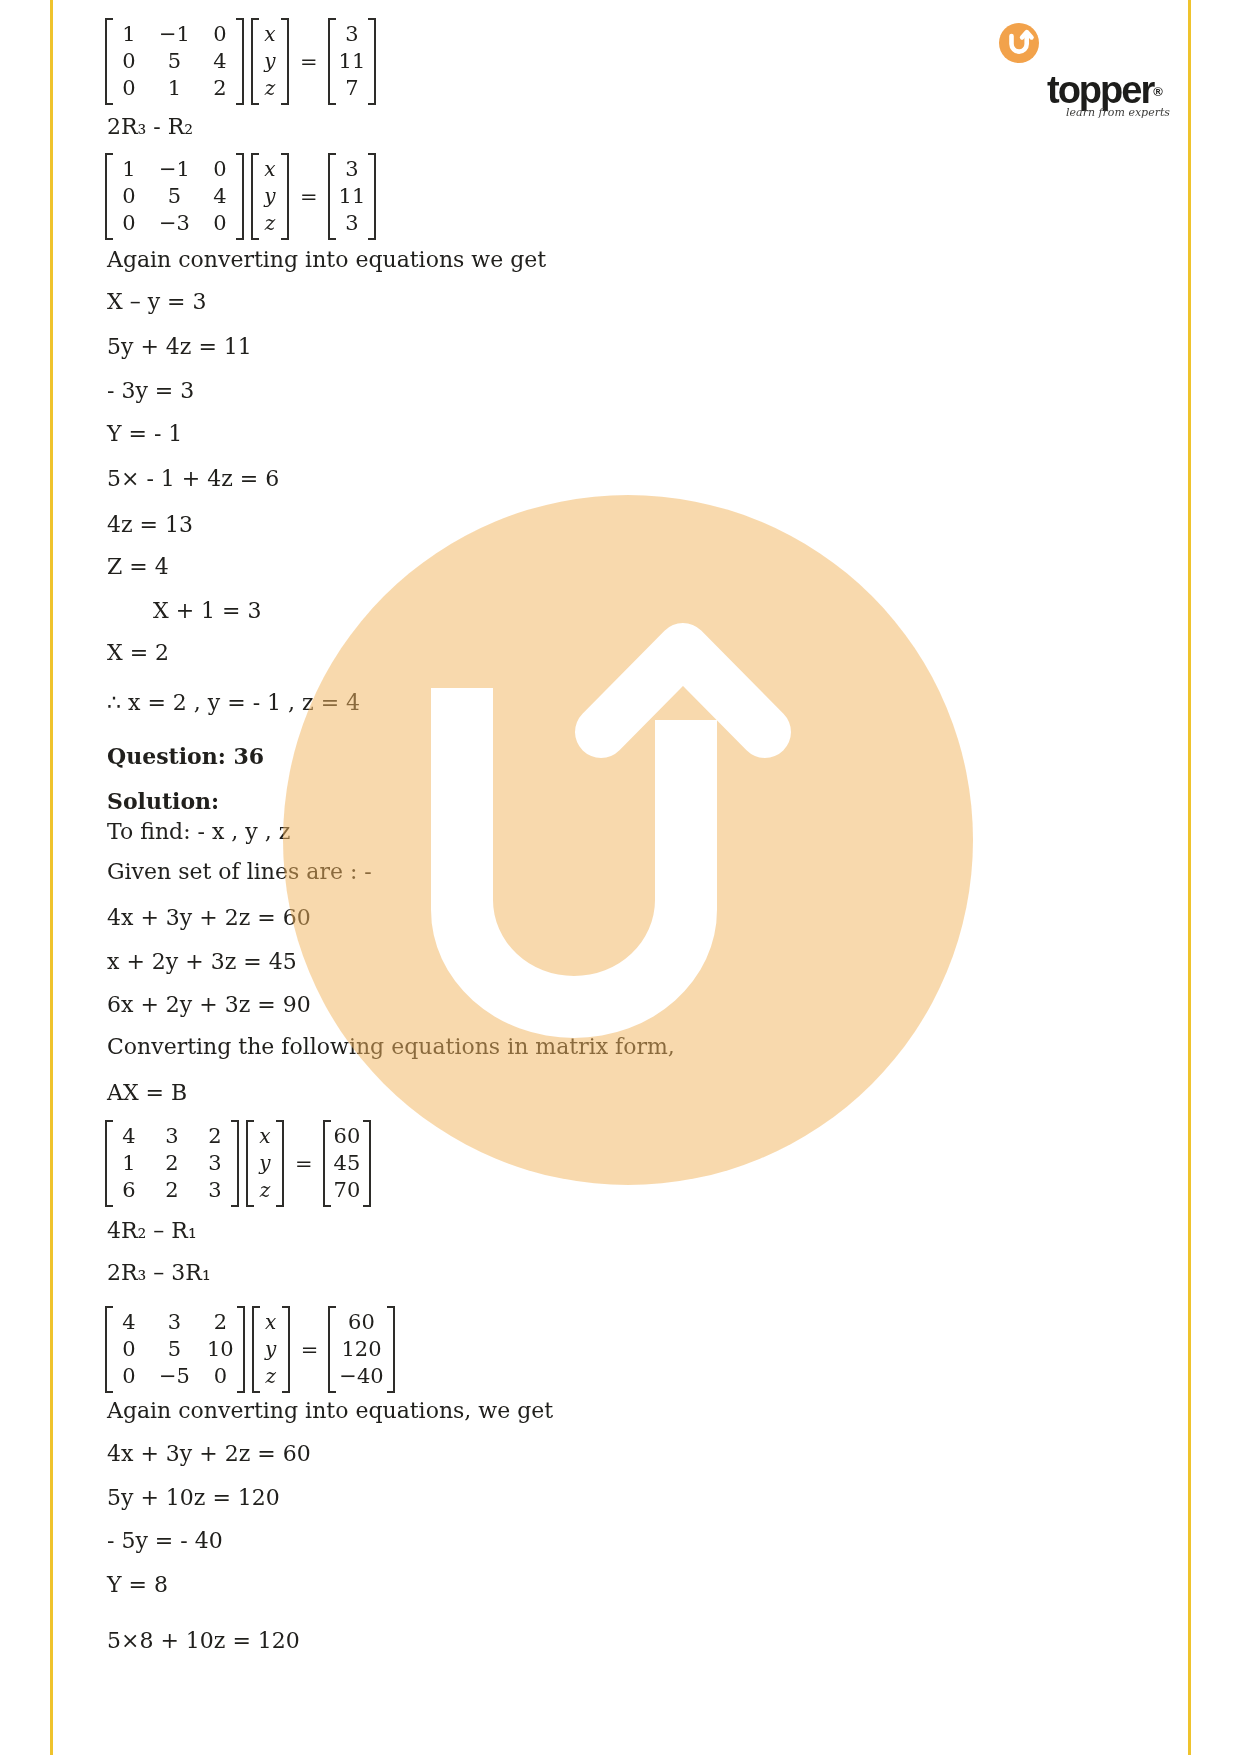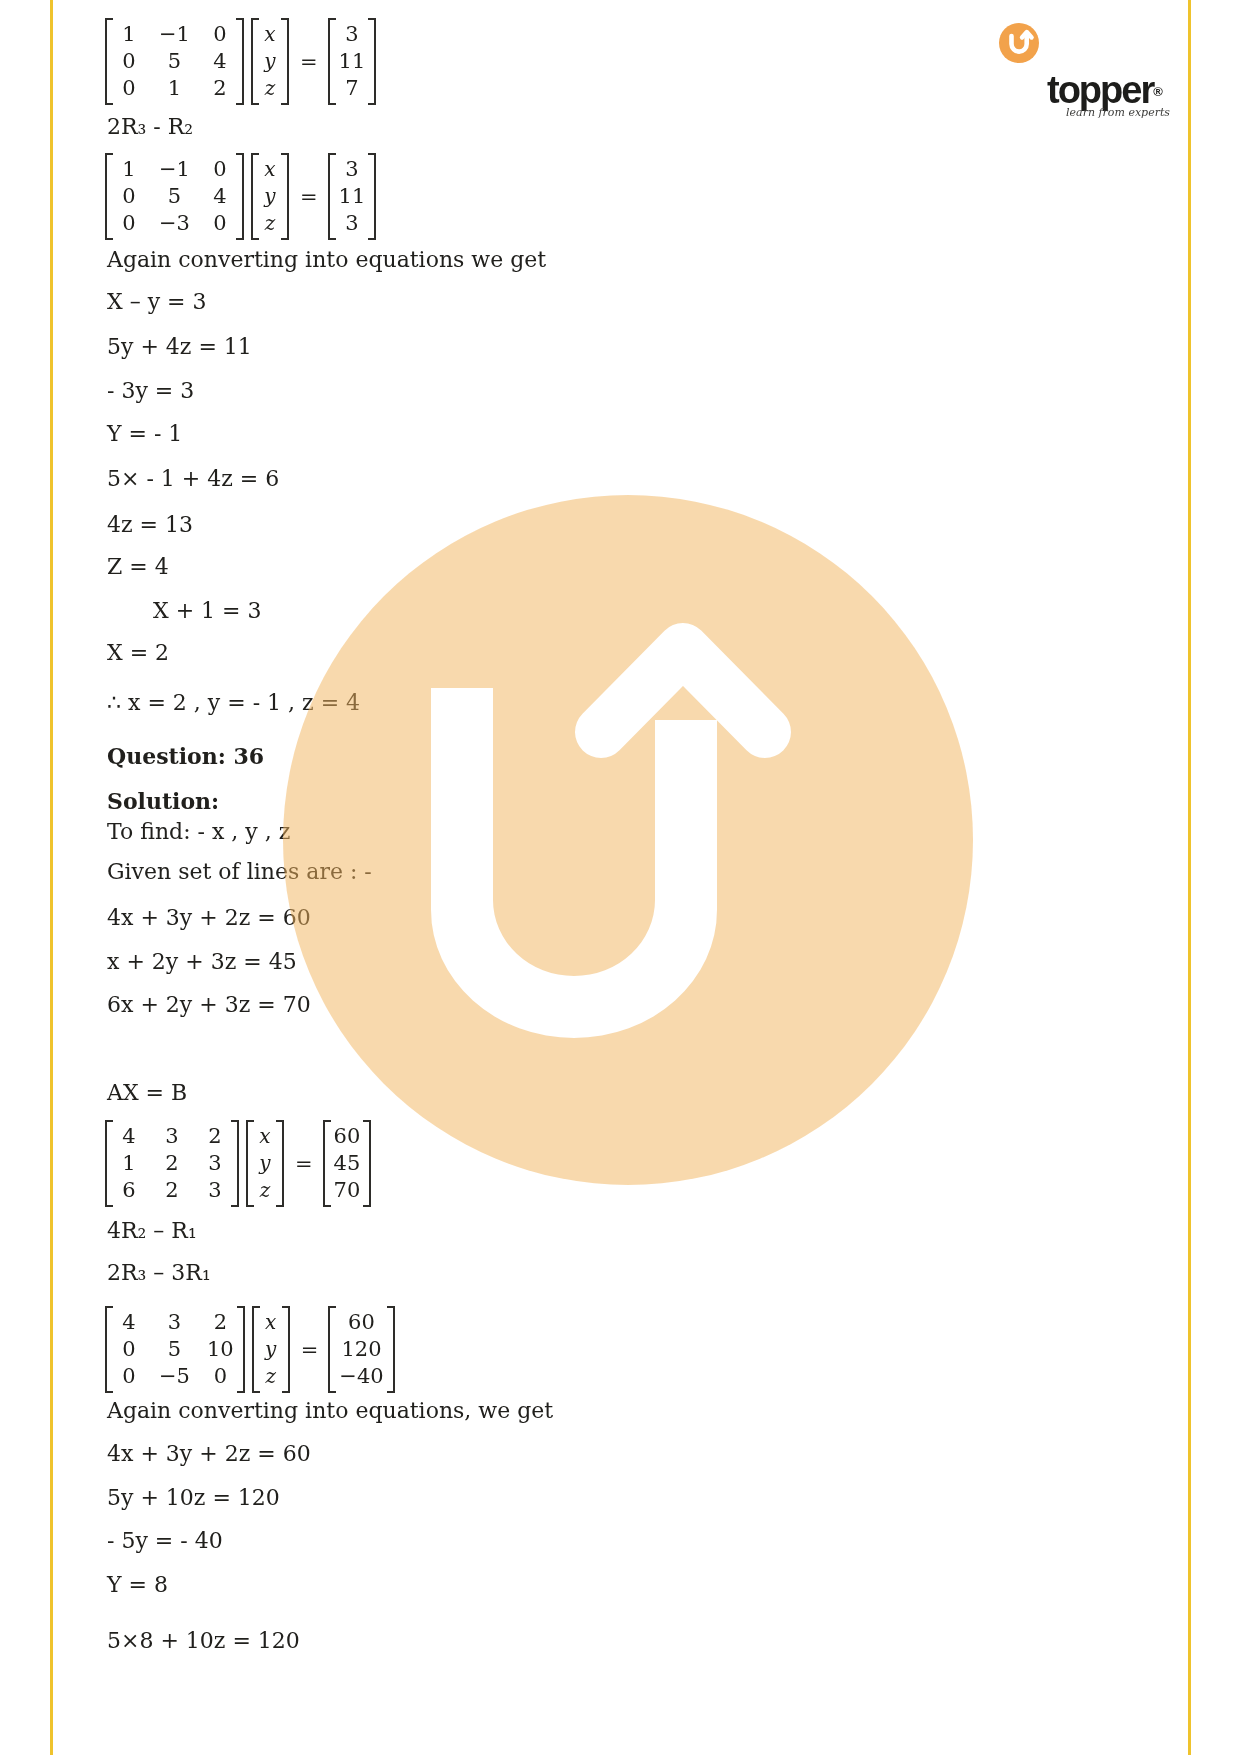--- a/index.html
+++ b/index.html
@@ -137,21 +137,22 @@
     <div class="line" style="top: 554px;">Z = 4</div>
     <div class="line" style="top: 598px; margin-left: 46px;">X + 1 = 3</div>
     <div class="line" style="top: 640px;">X = 2</div>
     <div class="line" style="top: 690px;">∴ x = 2 , y = - 1 , z = 4</div>
     <div class="line heading" style="top: 727px;">Question: 36</div>
     <div class="line heading" style="top: 772px;">Solution:</div>
     <div class="line" style="top: 819px;">To find: - x , y , z</div>
     <div class="line" style="top: 859px;">Given set of lines are : -</div>
     <div class="line" style="top: 905px;">4x + 3y + 2z = 60</div>
     <div class="line" style="top: 949px;">x + 2y + 3z = 45</div>
-    <div class="line" style="top: 992px;">6x + 2y + 3z = 70</div>
+    <div class="line" style="top: 992px;">6x + 2y + 3z = 90</div>
+    <div class="line" style="top: 1034px;">Converting the following equations in matrix form,</div>
     <div class="line" style="top: 1080px;">AX = B</div>
     <div class="mx" style="top: 1120px;">
       <div class="brk">
         <div class="g3">
           <span>4</span>
           <span>3</span>
           <span>2</span>
           <span>1</span>
           <span>2</span>
           <span>3</span>

